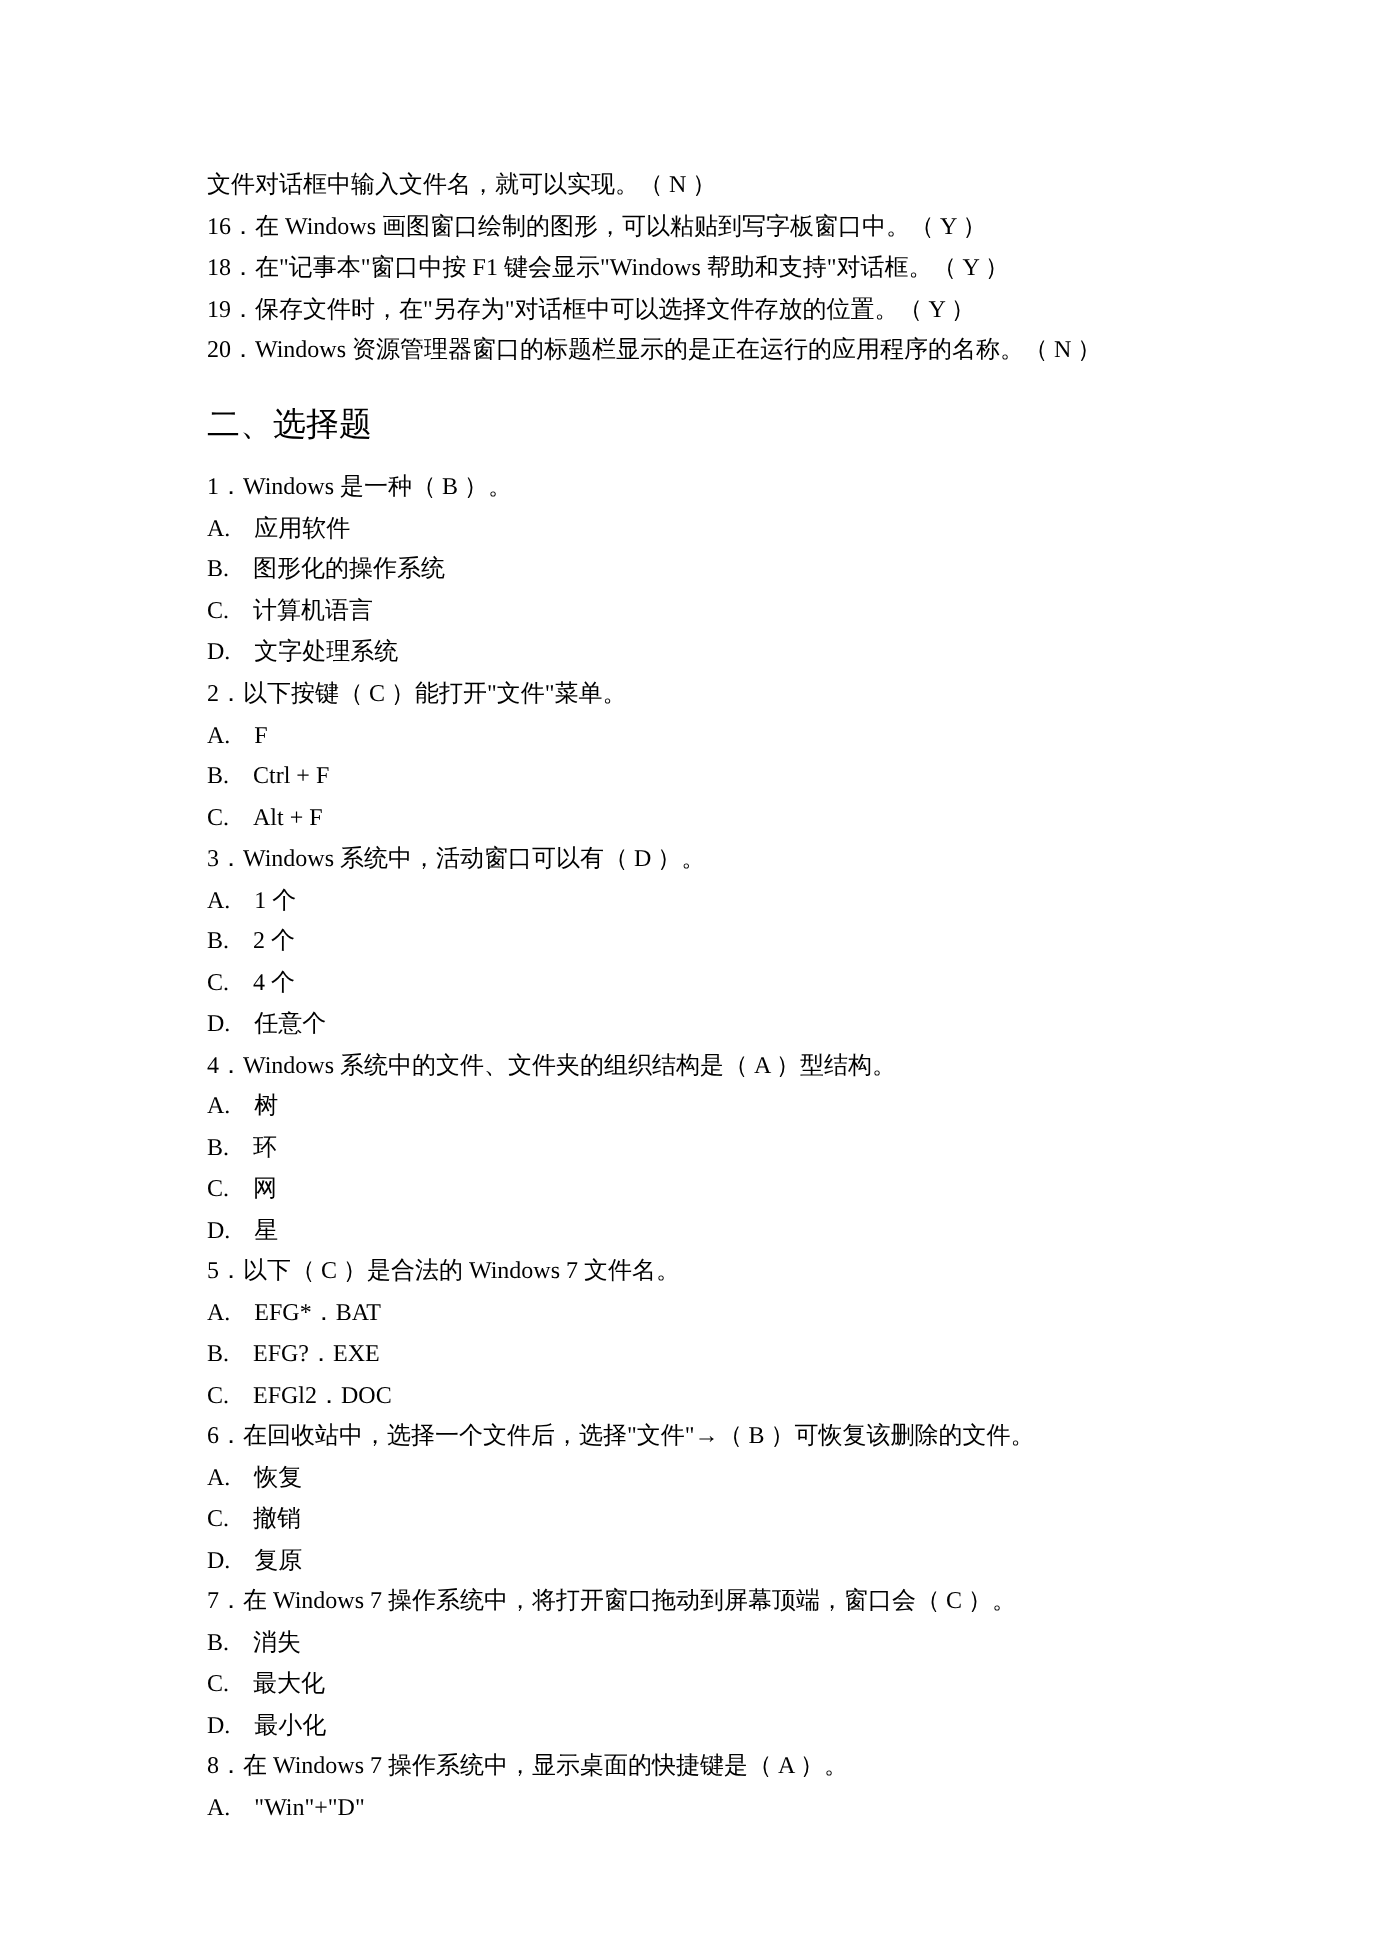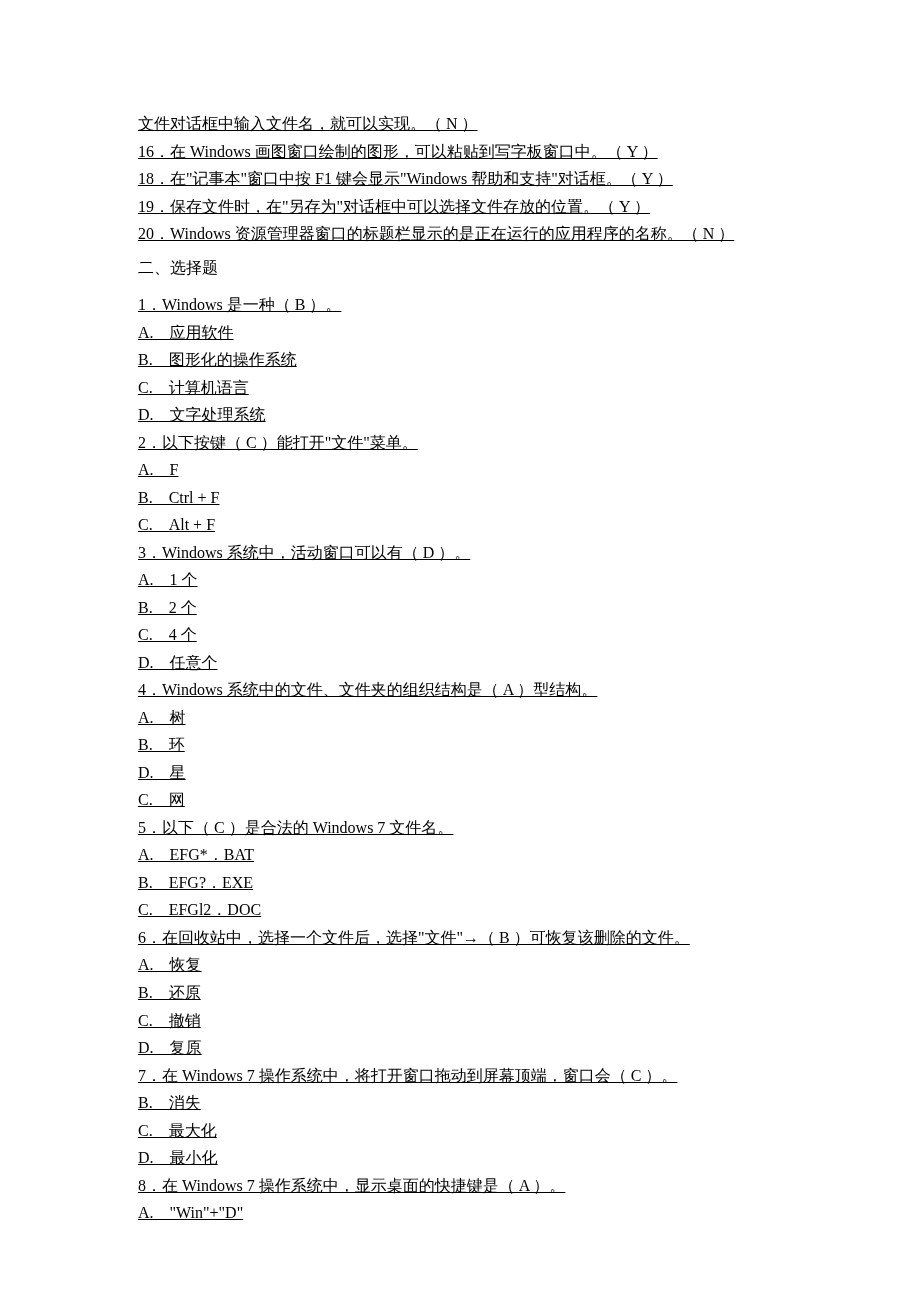--- a/index.html
+++ b/index.html
@@ -8,25 +8,24 @@
     width: 920px;
     height: 1302px;
     font-family: "SimSun", "宋体", serif;
     font-size: 16px;
     color: #000;
     line-height: 1.72;
     padding: 110px 138px 60px 138px;
   }
   .line {
     white-space: nowrap;
-    text-decoration: underline;
   }
   .section-heading {
-    font-size: 16px;
-    margin-top: 6px;
+    font-size: 22px;
+    margin-top: 16px;
     margin-bottom: 10px;
   }
 </style>
 </head>
 <body>
 
 <div>
   <div class="line">文件对话框中输入文件名，就可以实现。（ N ）</div>
   <div class="line">16．在 Windows 画图窗口绘制的图形，可以粘贴到写字板窗口中。（ Y  ）</div>
   <div class="line">18．在"记事本"窗口中按 F1 键会显示"Windows 帮助和支持"对话框。（ Y ）</div>
@@ -50,31 +49,30 @@
 
   <div class="line">3．Windows  系统中，活动窗口可以有（ D   ）。</div>
   <div class="line">A.　1 个</div>
   <div class="line">B.　2 个</div>
   <div class="line">C.　4 个</div>
   <div class="line">D.　任意个</div>
 
   <div class="line">4．Windows  系统中的文件、文件夹的组织结构是（ A    ）型结构。</div>
   <div class="line">A.　树</div>
   <div class="line">B.　环</div>
+  <div class="line">C.　网</div>
   <div class="line">D.　星</div>
-  <div class="line">C.　网</div>
 
   <div class="line">5．以下（  C   ）是合法的 Windows 7 文件名。</div>
   <div class="line">A.　EFG*．BAT</div>
   <div class="line">B.　EFG?．EXE</div>
   <div class="line">C.　EFGl2．DOC</div>
 
   <div class="line">6．在回收站中，选择一个文件后，选择"文件"→（  B   ）可恢复该删除的文件。</div>
   <div class="line">A.　恢复</div>
-  <div class="line">B.　还原</div>
   <div class="line">C.　撤销</div>
   <div class="line">D.　复原</div>
 
   <div class="line">7．在 Windows 7 操作系统中，将打开窗口拖动到屏幕顶端，窗口会（ C    ）。</div>
   <div class="line">B.　消失</div>
   <div class="line">C.　最大化</div>
   <div class="line">D.　最小化</div>
 
   <div class="line">8．在 Windows 7 操作系统中，显示桌面的快捷键是（  A   ）。</div>
   <div class="line">A.　"Win"+"D"</div>

